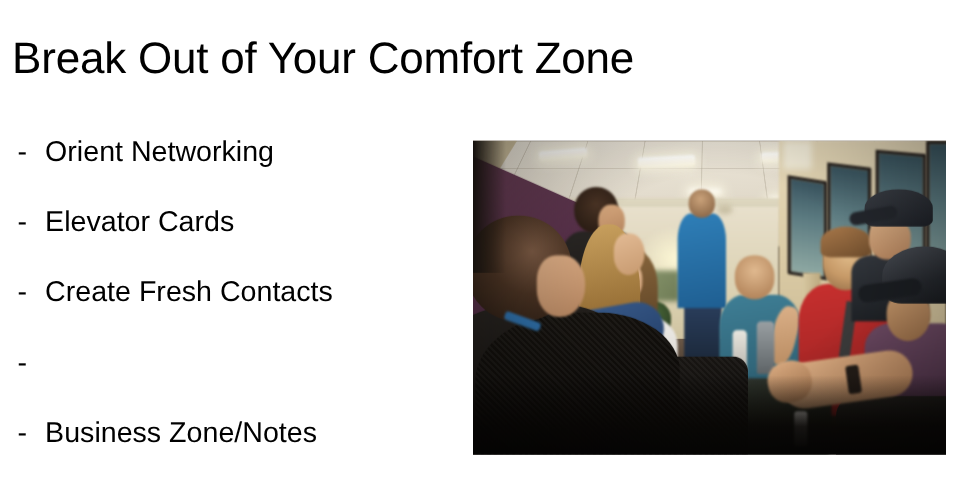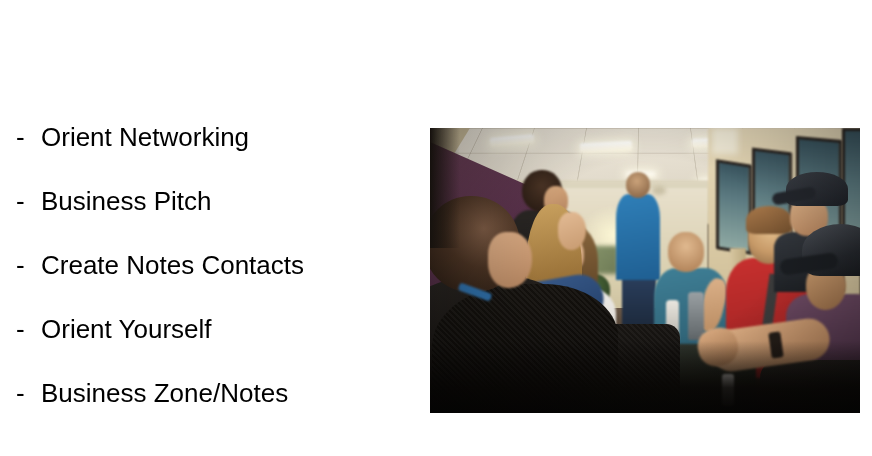--- a/index.html
+++ b/index.html
@@ -483,37 +483,37 @@
     background: radial-gradient(ellipse at 52% 42%, rgba(0,0,0,0) 38%, rgba(0,0,0,.42) 100%);
   }
   .soft { filter: blur(1.1px); }
   .soft2 { filter: blur(2.2px); }
 </style>
 </head>
 <body>
 
 <div class="slide">
 
+  <h1 class="slide-title">Break Out of Your Comfort Zone</h1>
 
   <ul class="bullet-list">
     <li class="bullet-item">
       <span class="bullet-marker">-</span>
       <span class="bullet-text">Orient Networking</span>
     </li>
     <li class="bullet-item">
       <span class="bullet-marker">-</span>
-      <span class="bullet-text">Business Pitch</span>
+      <span class="bullet-text">Elevator Cards</span>
     </li>
     <li class="bullet-item">
       <span class="bullet-marker">-</span>
-      <span class="bullet-text">Create Notes Contacts</span>
+      <span class="bullet-text">Create Fresh Contacts</span>
     </li>
     <li class="bullet-item">
       <span class="bullet-marker">-</span>
-      <span class="bullet-text">Orient Yourself</span>
     </li>
     <li class="bullet-item">
       <span class="bullet-marker">-</span>
       <span class="bullet-text">Business Zone/Notes</span>
     </li>
   </ul>
 
   <div class="photo" aria-label="Attendees networking in an office lounge hallway">
     <div class="photo-scene">
 

